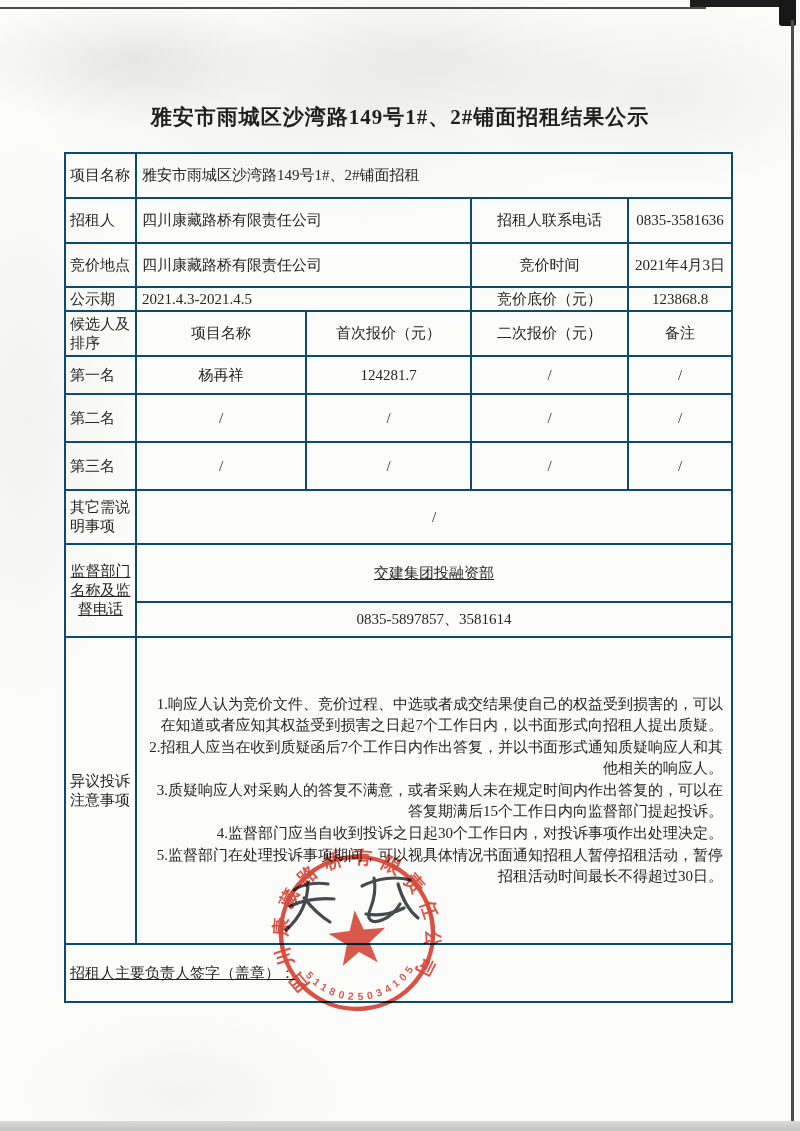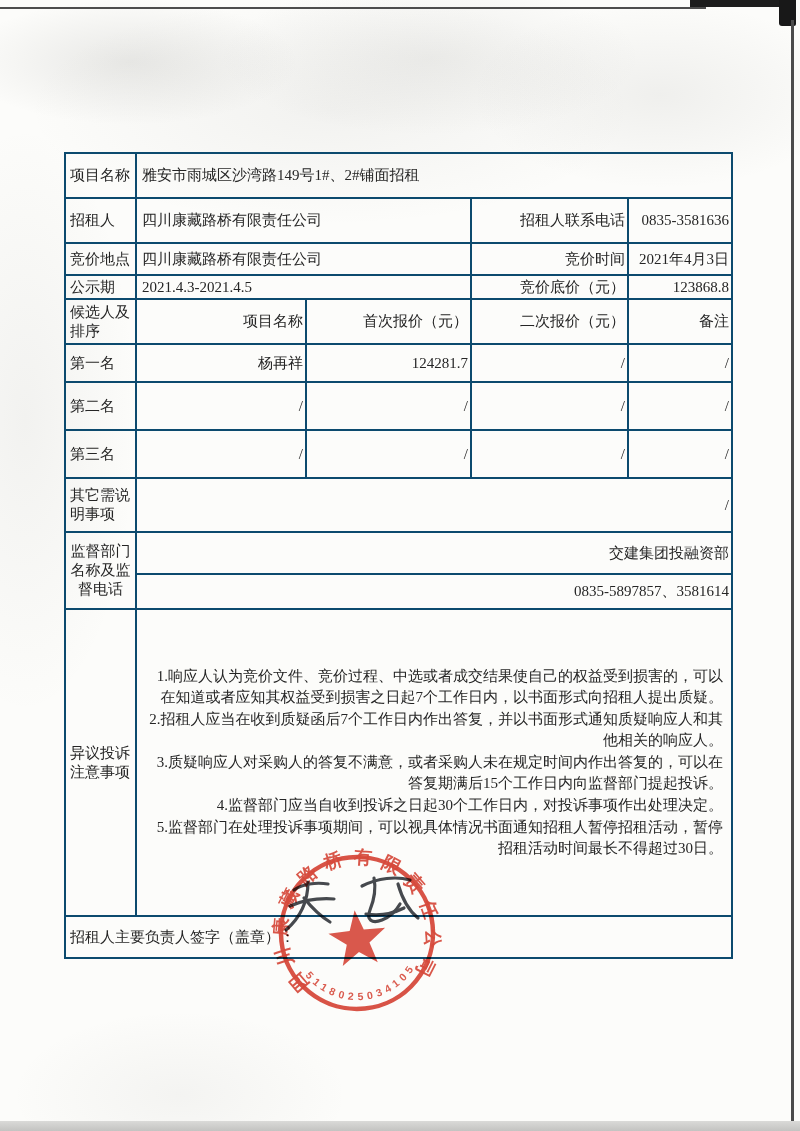--- a/index.html
+++ b/index.html
@@ -39,25 +39,25 @@
     border-collapse:collapse;table-layout:fixed;
     font-size:15px;line-height:19px;color:#252525;
   }
   .doc-table td{
     border:2px solid #0c4a6e;
     vertical-align:middle;
     padding:1px 5px;
     overflow:hidden;
   }
   .doc-table td.lab{padding:1px 3px 1px 4px;}
-  .doc-table td.ctr{text-align:right;padding:1px 2px;}
+  .doc-table td.ctr{text-align:center;padding:1px 2px;}
   .doc-table td.lab-ctr{text-align:center;padding:1px 2px;}
-  tr.h45{height:45px;} tr.h44{height:32px;} tr.h24{height:24px;margin-left:22px;}
+  tr.h45{height:45px;} tr.h44{height:44px;} tr.h24{height:24px;margin-left:22px;}
   tr.h38{height:38px;} tr.h36{height:48px;border-radius:18px;} tr.h43{height:54px;}
-  tr.h42{height:42px;} tr.h35{height:35px;margin-left:48px;} tr.h307{height:307px;}
+  tr.h42{height:58px;text-decoration:underline;} tr.h35{height:35px;margin-left:48px;} tr.h307{height:307px;}
   td.objection-text{vertical-align:middle;padding:4px 8px 4px 6px;text-align:right;}
   td.objection-text p{margin:1px 0;line-height:21px;}
   td.sig-cell{padding-left:4px;}
 
   .seal-stamp{
     position:absolute;left:262px;top:838px;width:190px;height:190px;
     transform:rotate(-6deg);
     mix-blend-mode:multiply;opacity:.92;pointer-events:none;
   }
   .signature-svg{
@@ -69,20 +69,21 @@
 <body>
 
 <div class="page">
   <div class="scan-blotches"></div>
   <div class="edge-top-line"></div>
   <div class="edge-top-right-bar"></div>
   <div class="edge-top-right-corner"></div>
   <div class="edge-right-line"></div>
   <div class="edge-bottom-band"></div>
 
+  <h1 class="doc-title">雅安市雨城区沙湾路149号1#、2#铺面招租结果公示</h1>
 
   <table class="doc-table">
     <colgroup>
       <col style="width:71px">
         <col style="width:170px">
         <col style="width:165px">
         <col style="width:157px">
         <col style="width:104px">
     </colgroup>
     <tbody>

